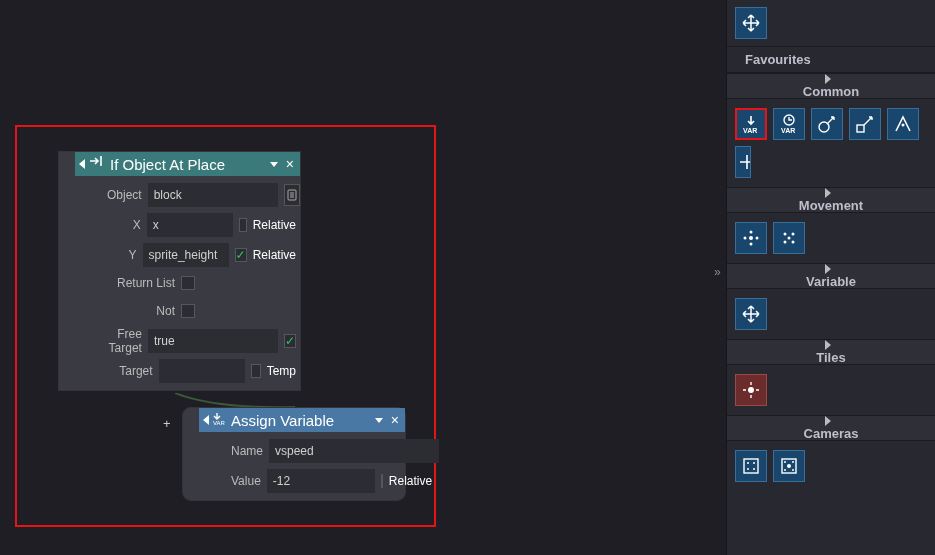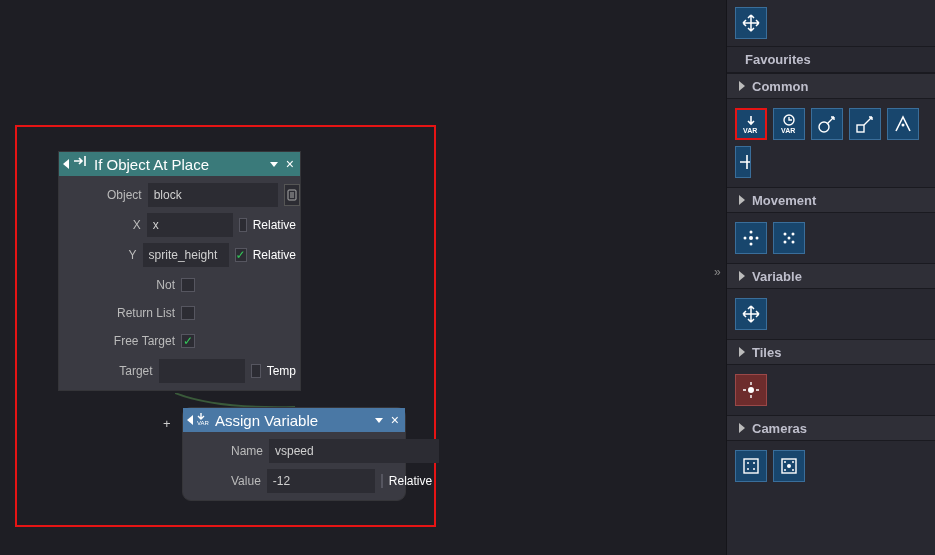--- a/index.html
+++ b/index.html
@@ -36,20 +36,21 @@
   .node1 { left: 58px; top: 151px; width: 243px; }
   .node2 { left: 182px; top: 407px; width: 224px; border-radius: 9px; }
   .node-header {
     background: #3a7a7a;
     display: flex;
     align-items: center;
     height: 24px;
     padding: 0 4px;
     color: #fff;
     font-size: 15px;
+    margin-left: 16px;
   }
   .node-header.lightblue { background: #4a78a5; }
   .arrow-back, .arrow-tip, .dropdown-arrow-icon {
     width: 0; height: 0;
     display: inline-block;
   }
   .arrow-back { border-top: 5px solid transparent; border-bottom: 5px solid transparent; border-right: 6px solid #fff; margin-right: 4px;}
   .exec-icon { width: 16px; height: 16px; display: inline-flex; align-items: center; justify-content: center; margin-right: 5px; }
   .title-text { flex: 1; white-space: nowrap; }
   .dropdown-arrow-icon { border-left: 4px solid transparent; border-right: 4px solid transparent; border-top: 5px solid #fff; margin: 0 6px; }
@@ -127,20 +128,21 @@
   }
   .cat-label {
     height: 26px;
     display:flex; align-items:center;
     padding: 0 12px;
     background: #2f2f37;
     color:#bfbfcc;
     font-size:13px;
     border-top: 1px solid #1a1a20;
     border-bottom: 1px solid #1a1a20;
+    flex-direction: column;
   }
   .cat-label .tri {
     width:0;height:0;border-top:5px solid transparent;border-bottom:5px solid transparent;border-left:6px solid #bbb; margin-right:7px;
   }
   .icon-row {
     display:flex; gap: 6px;
     padding: 9px 8px 9px 8px;
     flex-wrap: wrap;
   }
   .icon-btn {
@@ -191,30 +193,31 @@
         <input class="fld narrow" value="x" style="">
         <span class="cb"></span>
         <span class="rel-label">Relative</span>
       </div>
       <div class="row">
         <span class="lbl">Y</span>
         <input class="fld narrow" value="sprite_height" style="">
         <span class="cb checked"></span>
         <span class="rel-label">Relative</span>
       </div>
-      <div class="row">
-        <span class="lbl">Not</span>
-        <span class="cb"></span>
-      </div>
       <div class="row" style="height:26px">
         <span class="lbl">Return List</span>
         <span class="cb"></span>
       </div>
       <div class="row">
+        <span class="lbl">Not</span>
+        <span class="cb"></span>
+      </div>
+      <div class="row">
         <span class="lbl">Free Target</span>
+        <input class="fld mid" value="true" style="">
         <span class="cb checked"></span>
       </div>
       <div class="row">
         <span class="lbl">Target</span>
         <input class="fld narrow" value="" style="">
         <span class="cb"></span>
         <span class="rel-label">Temp</span>
       </div>
     </div>
   </div>

